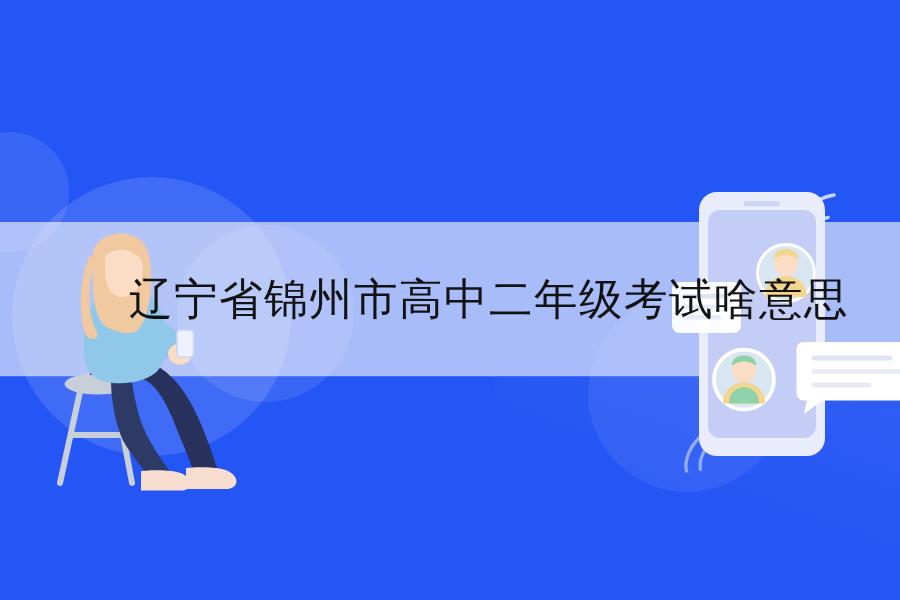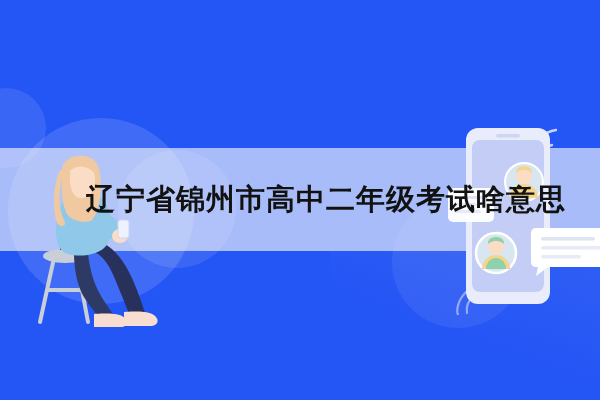--- a/index.html
+++ b/index.html
@@ -42,21 +42,21 @@
   
   #headline{
     position:absolute;left:0;top:148px;width:600px;height:103px;
     display:flex;align-items:center;
     z-index:9;
   }
   #headline .txt{
     margin-left:86px;
     font-family:"DejaVu Sans","Liberation Sans",sans-serif;
     font-size:29px;
-    font-weight:bold;
+    font-weight:normal;
     color:#121212;
     letter-spacing:1px;
     white-space:nowrap;
     line-height:1;
   }
 </style>
 </head>
 <body>
 
 <div id="banner">

